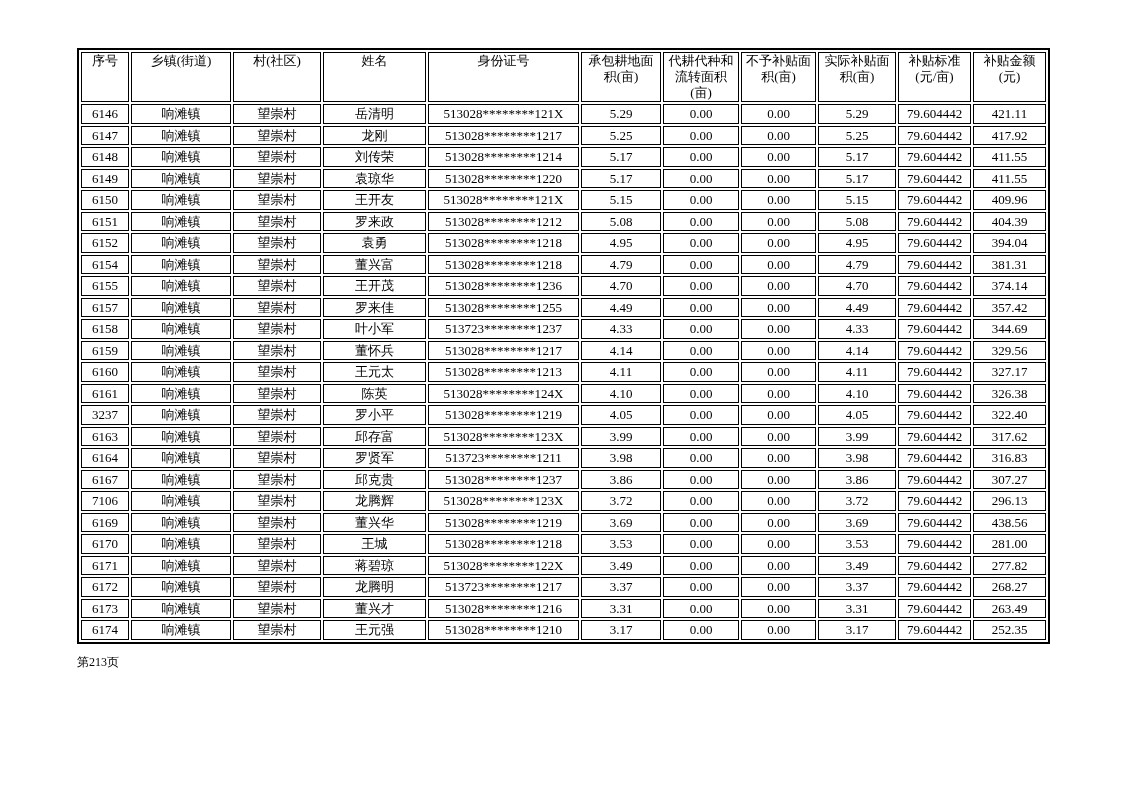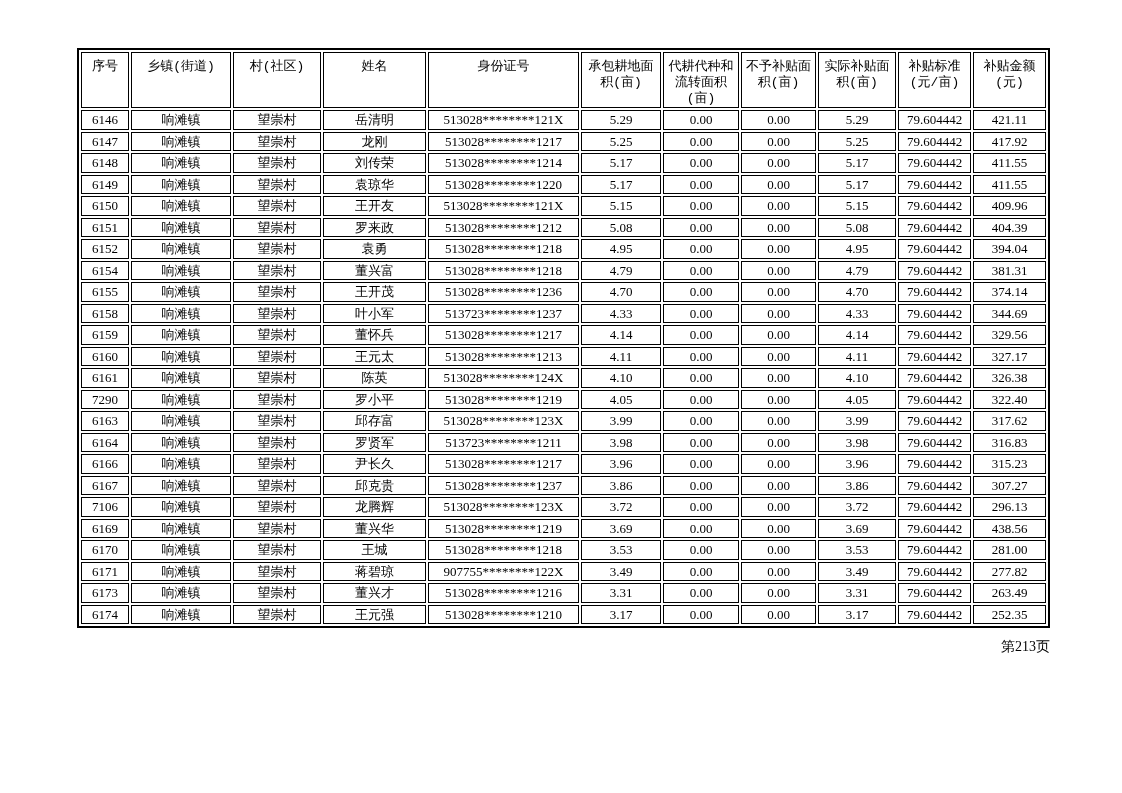--- a/index.html
+++ b/index.html
@@ -34,36 +34,35 @@
     text-align: center;
     font-weight: normal;
     font-size: 13px;
     padding: 0;
     overflow: hidden;
     background: #ffffff;
   }
   table.grid th {
     vertical-align: top;
     height: 48px;
-    padding-top: 6px;
+    padding-top: 0;
     line-height: 16px;
     white-space: pre-line;
-    font-family: Liberation Mono, monospace;
   }
   table.grid td {
     height: 17.5px;
     line-height: 17.5px;
     vertical-align: middle;
     white-space: nowrap;
   }
   .footer {
     width: 973px;
-    text-align: right;
+    text-align: left;
     margin-top: 10px;
-    font-size: 14px;
+    font-size: 12px;
   }
 </style>
 </head>
 <body>
 
 <div class="page">
   <table class="grid">
     <colgroup id="grid-cols">
         <col style="width: 48px;">
         <col style="width: 100px;">
@@ -211,20 +210,33 @@
           <td>王开茂</td>
           <td>513028********1236</td>
           <td>4.70</td>
           <td>0.00</td>
           <td>0.00</td>
           <td>4.70</td>
           <td>79.604442</td>
           <td>374.14</td>
         </tr>
         <tr>
+          <td>6157</td>
+          <td>响滩镇</td>
+          <td>望崇村</td>
+          <td>罗来佳</td>
+          <td>513028********1255</td>
+          <td>4.49</td>
+          <td>0.00</td>
+          <td>0.00</td>
+          <td>4.49</td>
+          <td>79.604442</td>
+          <td>357.42</td>
+        </tr>
+        <tr>
           <td>6158</td>
           <td>响滩镇</td>
           <td>望崇村</td>
           <td>叶小军</td>
           <td>513723********1237</td>
           <td>4.33</td>
           <td>0.00</td>
           <td>0.00</td>
           <td>4.33</td>
           <td>79.604442</td>
@@ -263,21 +275,21 @@
           <td>陈英</td>
           <td>513028********124X</td>
           <td>4.10</td>
           <td>0.00</td>
           <td>0.00</td>
           <td>4.10</td>
           <td>79.604442</td>
           <td>326.38</td>
         </tr>
         <tr>
-          <td>7290</td>
+          <td>3237</td>
           <td>响滩镇</td>
           <td>望崇村</td>
           <td>罗小平</td>
           <td>513028********1219</td>
           <td>4.05</td>
           <td>0.00</td>
           <td>0.00</td>
           <td>4.05</td>
           <td>79.604442</td>
           <td>322.40</td>
@@ -302,33 +314,20 @@
           <td>罗贤军</td>
           <td>513723********1211</td>
           <td>3.98</td>
           <td>0.00</td>
           <td>0.00</td>
           <td>3.98</td>
           <td>79.604442</td>
           <td>316.83</td>
         </tr>
         <tr>
-          <td>6166</td>
-          <td>响滩镇</td>
-          <td>望崇村</td>
-          <td>尹长久</td>
-          <td>513028********1217</td>
-          <td>3.96</td>
-          <td>0.00</td>
-          <td>0.00</td>
-          <td>3.96</td>
-          <td>79.604442</td>
-          <td>315.23</td>
-        </tr>
-        <tr>
           <td>6167</td>
           <td>响滩镇</td>
           <td>望崇村</td>
           <td>邱克贵</td>
           <td>513028********1237</td>
           <td>3.86</td>
           <td>0.00</td>
           <td>0.00</td>
           <td>3.86</td>
           <td>79.604442</td>
@@ -371,27 +370,40 @@
           <td>0.00</td>
           <td>3.53</td>
           <td>79.604442</td>
           <td>281.00</td>
         </tr>
         <tr>
           <td>6171</td>
           <td>响滩镇</td>
           <td>望崇村</td>
           <td>蒋碧琼</td>
-          <td>907755********122X</td>
+          <td>513028********122X</td>
           <td>3.49</td>
           <td>0.00</td>
           <td>0.00</td>
           <td>3.49</td>
           <td>79.604442</td>
           <td>277.82</td>
+        </tr>
+        <tr>
+          <td>6172</td>
+          <td>响滩镇</td>
+          <td>望崇村</td>
+          <td>龙腾明</td>
+          <td>513723********1217</td>
+          <td>3.37</td>
+          <td>0.00</td>
+          <td>0.00</td>
+          <td>3.37</td>
+          <td>79.604442</td>
+          <td>268.27</td>
         </tr>
         <tr>
           <td>6173</td>
           <td>响滩镇</td>
           <td>望崇村</td>
           <td>董兴才</td>
           <td>513028********1216</td>
           <td>3.31</td>
           <td>0.00</td>
           <td>0.00</td>

